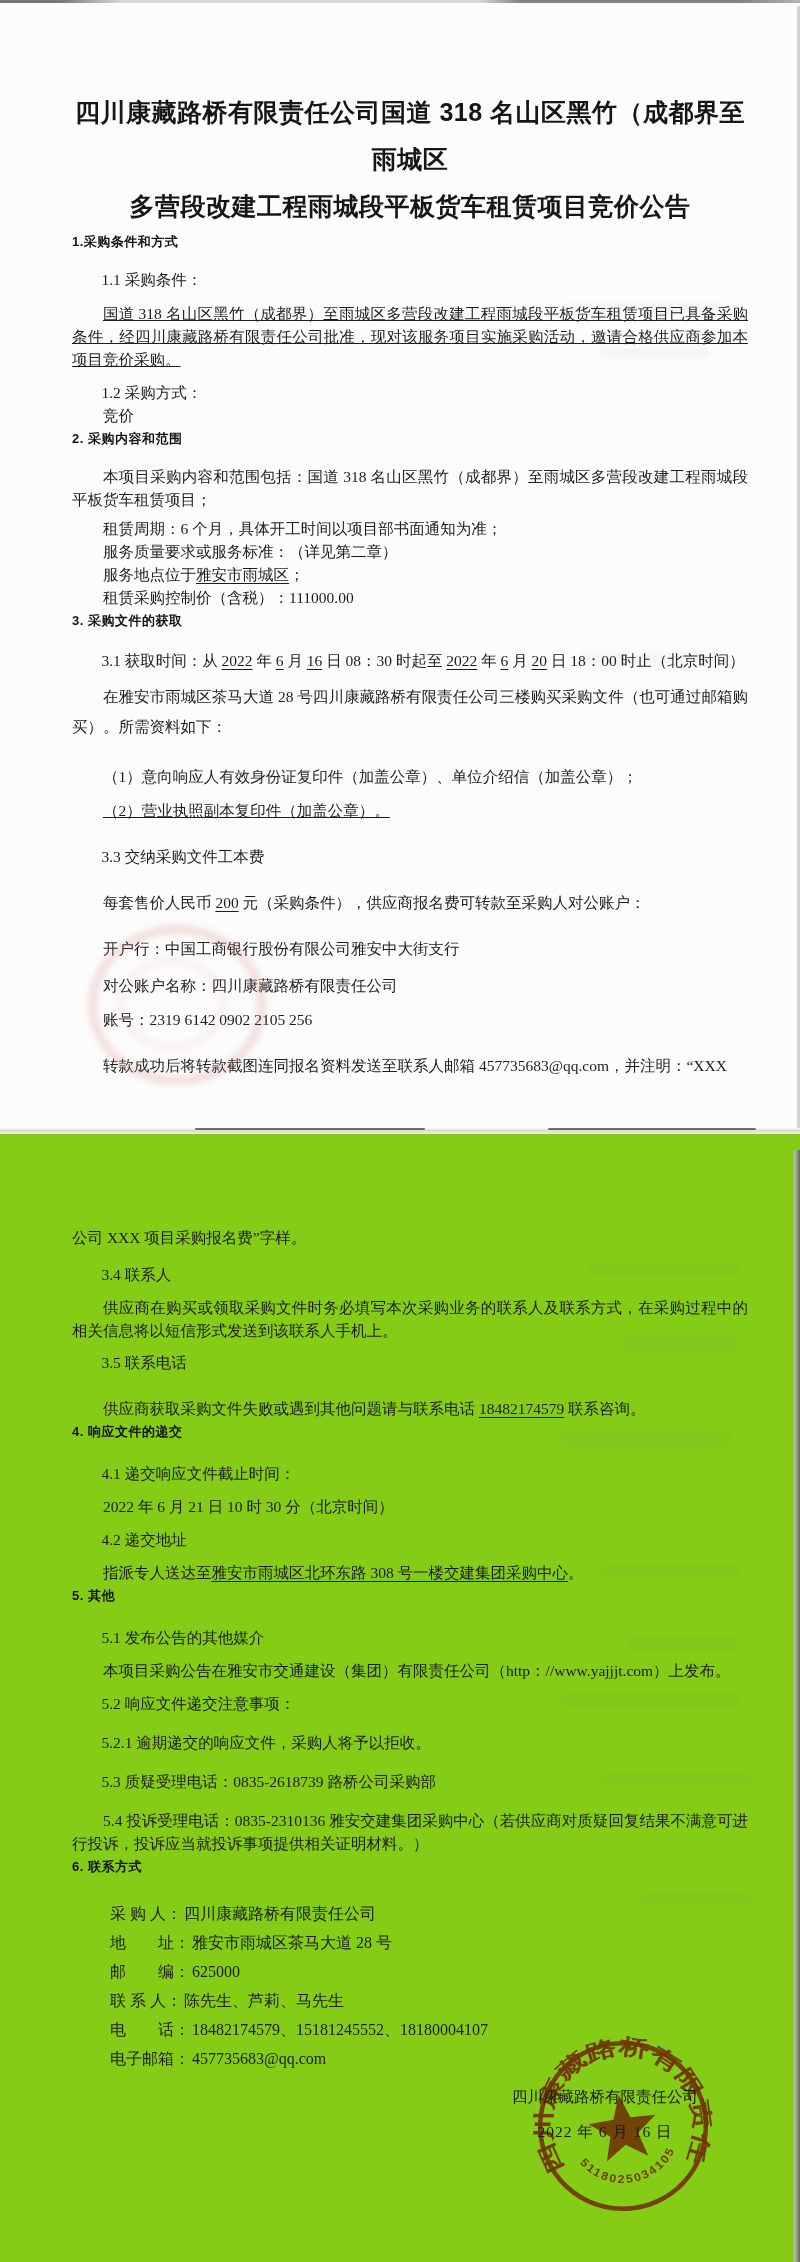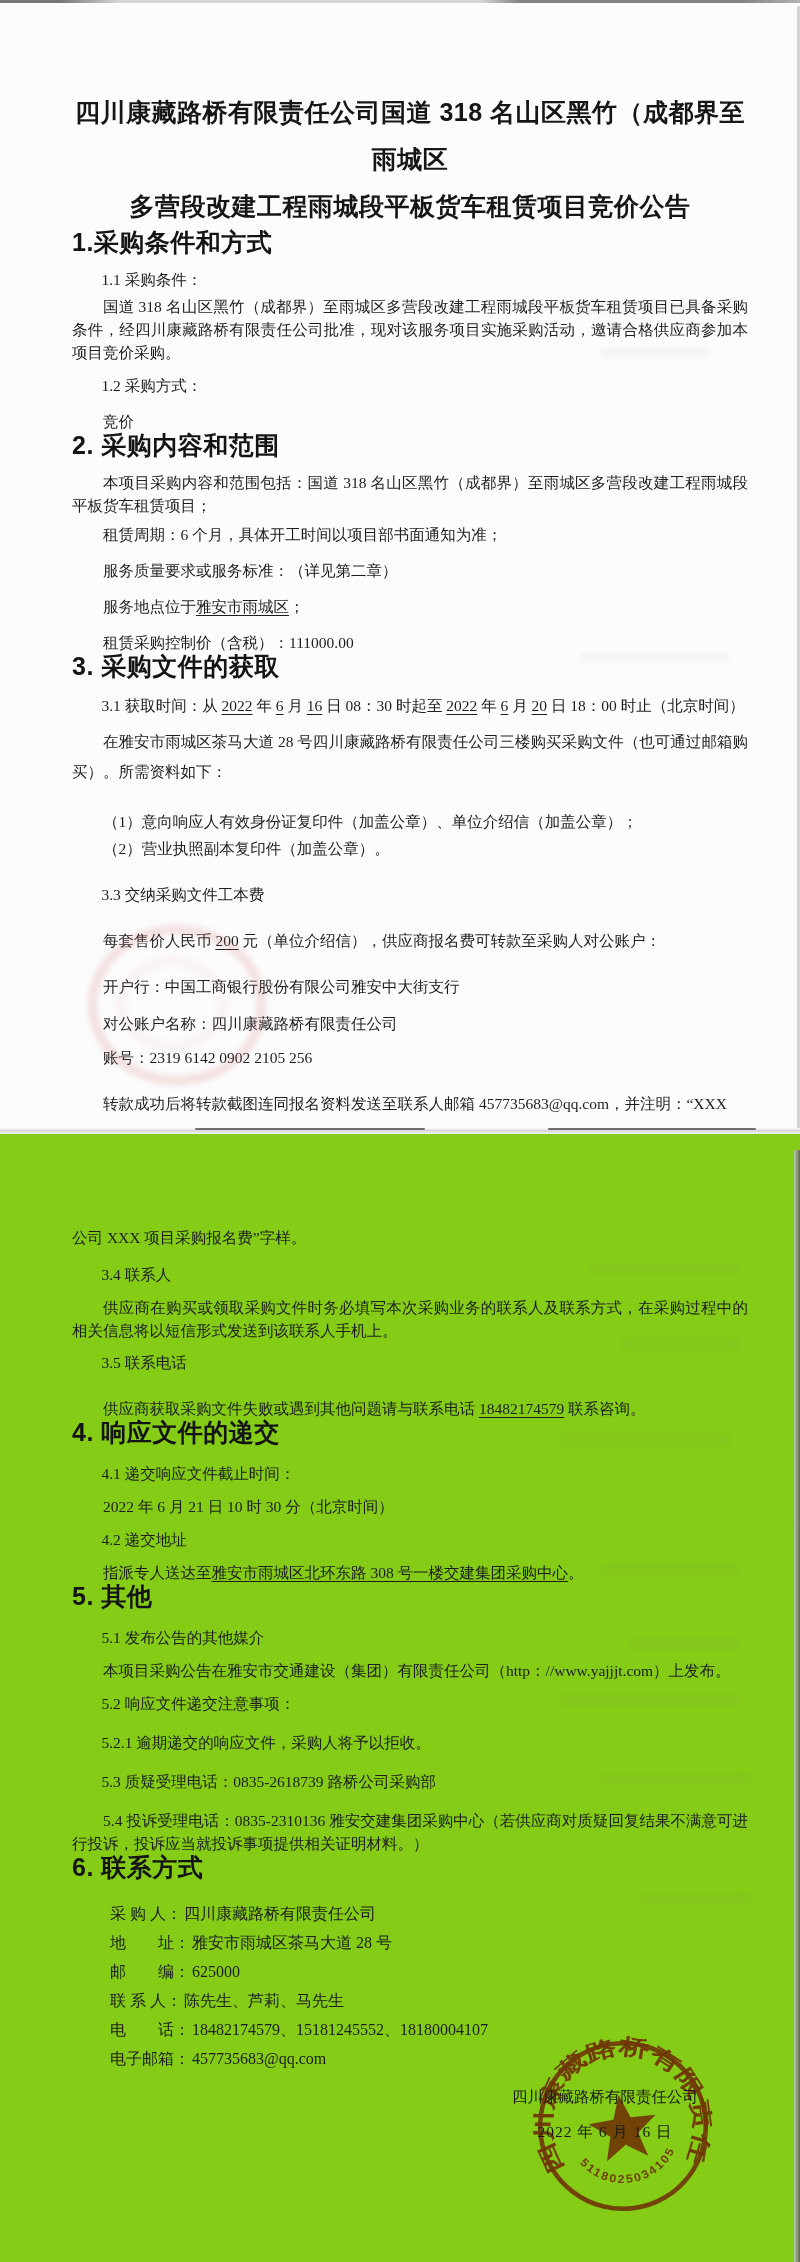--- a/index.html
+++ b/index.html
@@ -19,31 +19,31 @@
     background:linear-gradient(#ffffff,#d8d8da 40%,#f1f0f4);}
   .divider-dash{position:absolute;height:2px;background:#4e4e4e;opacity:.8;border-radius:1px;}
   .right-shadow{position:absolute;top:1150px;right:0;width:6px;height:1112px;
     background:linear-gradient(to right,#c9c9cc,#58585c);opacity:.85;}
   .right-shadow-p1{position:absolute;top:3px;right:0;width:3px;height:1125px;background:#d4d4d6;}
 
   .doc-title{margin:0;padding-top:86px;text-align:center;
     font-family:"Liberation Sans","DejaVu Sans",sans-serif;font-weight:700;
     font-size:25px;line-height:47px;letter-spacing:.5px;color:#161616;}
   h2.sec{margin:0;font-family:"Liberation Sans","DejaVu Sans",sans-serif;
-    font-weight:700;font-size:25px;line-height:24px;color:#141414;letter-spacing:.5px;}
+    font-weight:700;font-size:13px;line-height:24px;color:#141414;letter-spacing:.5px;}
   .t{font-size:15.5px;line-height:23px;margin:0;}
   .para{text-indent:2em;text-align:justify;}
   .lbl{text-indent:1.9em;}
   .wide{line-height:30px;}
   .u{text-decoration:underline;text-underline-offset:3px;text-decoration-thickness:1px;}
 
   .m26{margin-top:26px;} .m24{margin-top:24px;} .m22{margin-top:22px;}
   .m18{margin-top:18px;} .m16{margin-top:16px;} .m14{margin-top:14px;}
   .m12{margin-top:23px;} .m11{margin-top:11px;} .m10{margin-top:10px;}
-  .m9{margin-top:9px;} .m8{margin-top:4px;} .m6{margin-top:6px;} .m5{margin-top:13px;}
+  .m9{margin-top:9px;} .m8{margin-top:11px;text-decoration:underline;} .m6{margin-top:6px;} .m5{margin-top:0;}
 
   .contact{margin-top:20px;margin-left:38px;}
   .contact .row{display:flex;font-size:16px;line-height:29px;}
   .contact .c-label{white-space:pre;}
   .contact .c-value{margin-left:2px;}
 
   .sign-block{position:absolute;left:470px;top:2087px;width:270px;text-align:center;
     font-size:15.5px;color:#19191b;z-index:3;}
   .sign-date{margin-top:14px;letter-spacing:1px;}
 
@@ -80,21 +80,21 @@
     <p class="t para m5">服务质量要求或服务标准：（详见第二章）</p>
     <p class="t para m5"><span>服务地点位于</span><span class="u">雅安市雨城区</span><span>；</span></p>
     <p class="t para m5">租赁采购控制价（含税）：111000.00</p>
 
     <h2 class="sec m26">3. 采购文件的获取</h2>
     <p class="t lbl m16"><span>3.1 获取时间：从 </span><span class="u">2022</span><span> 年 </span><span class="u">6</span><span> 月 </span><span class="u">16</span><span> 日 08：30 时起至 </span><span class="u">2022</span><span> 年 </span><span class="u">6</span><span> 月 </span><span class="u">20</span><span> 日 18：00 时止（北京时间）</span></p>
     <p class="t para wide m10">在雅安市雨城区茶马大道 28 号四川康藏路桥有限责任公司三楼购买采购文件（也可通过邮箱购买）。所需资料如下：</p>
     <p class="t para m12">（1）意向响应人有效身份证复印件（加盖公章）、单位介绍信（加盖公章）；</p>
     <p class="t para m8">（2）营业执照副本复印件（加盖公章）。</p>
     <p class="t lbl m12">3.3 交纳采购文件工本费</p>
-    <p class="t para m12"><span>每套售价人民币 </span><span class="u">200</span><span> 元（单位介绍信），供应商报名费可转款至采购人对公账户：</span></p>
+    <p class="t para m12"><span>每套售价人民币 </span><span class="u">200</span><span> 元（采购条件），供应商报名费可转款至采购人对公账户：</span></p>
     <p class="t para m12">开户行：中国工商银行股份有限公司雅安中大街支行</p>
     <p class="t para m14">对公账户名称：四川康藏路桥有限责任公司</p>
     <p class="t para m11">账号：2319 6142 0902 2105 256</p>
     <p class="t para m12">转款成功后将转款截图连同报名资料发送至联系人邮箱 457735683@qq.com，并注明：“XXX</p>
   </div>
 
   <div class="ghost-stamp"></div>
   <div class="ghost-stamp2"></div>
   <div class="right-shadow-p1"></div>
   <div class="smudge" style="left:570px;top:300px;width:150px;height:10px;opacity:.05;"></div>

